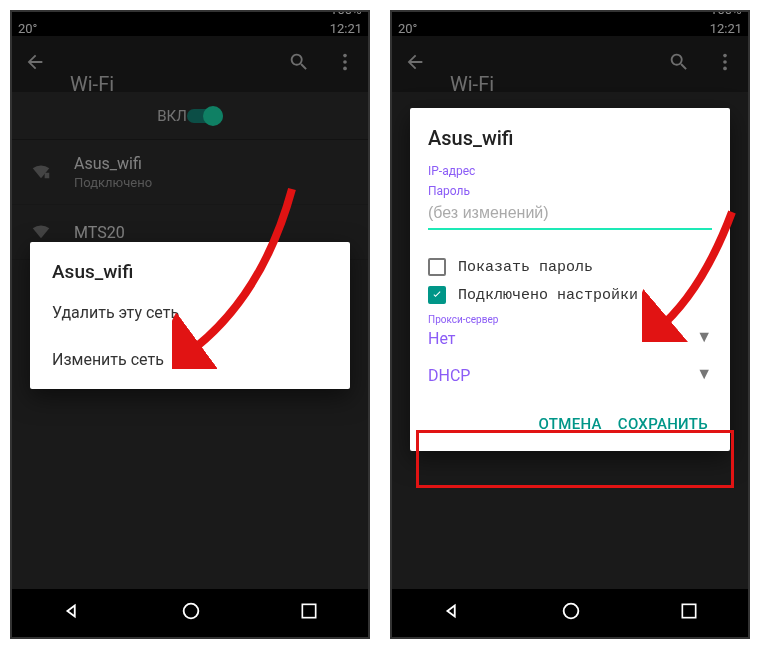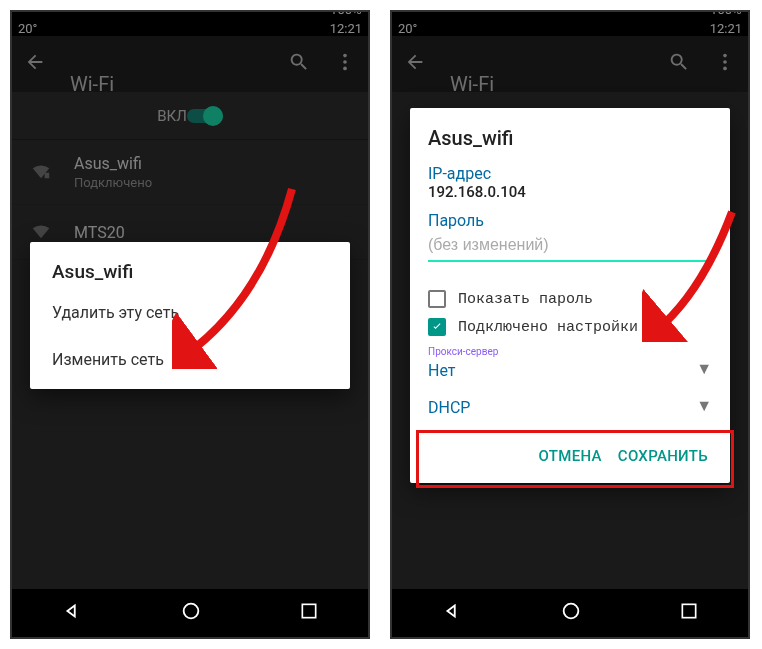--- a/index.html
+++ b/index.html
@@ -96,21 +96,21 @@
   }
   .edit-dialog {
     position: absolute;
     left: 18px; right: 18px; top: 96px;
     background: #fff;
     border-radius: 2px;
     box-shadow: 0 8px 24px rgba(0,0,0,0.5);
     padding: 18px 18px 10px;
   }
   .dlg-title { font-size: 20px; font-weight: 500; color: #222; margin-bottom: 14px; }
-  .field-label { font-size: 16px; color: #0369a1; margin-top: 6px; }
+  .field-label { font-size: 12px; color: #8b5cf6; margin-top: 6px; }
   .field-value { font-size: 15px; color: #222; font-weight: 500; margin-bottom: 10px; }
   .input {
     width: 100%;
     border: none;
     border-bottom: 2px solid #1de9b6;
     font-size: 16px;
     padding: 6px 0;
     color: #888;
     outline: none;
     margin-bottom: 18px;
@@ -123,21 +123,21 @@
   }
   .checkbox {
     width: 18px; height: 18px; border: 2px solid #777; border-radius: 2px;
     display: inline-flex; align-items: center; justify-content: center;
   }
   .checkbox.checked { border-color: #009688; background: #009688; }
   .checkbox.checked svg { display: block; }
   .checkbox svg { display: none; }
   .select-block { margin-top: 10px; position: relative; }
   .select-label { font-size: 10px; color: #8b5cf6; }
-  .select-value { font-size: 16px; color: #0369a1; padding: 4px 0; }
+  .select-value { font-size: 16px; color: #8b5cf6; padding: 4px 0; }
   .select-caret {
     position: absolute; right: 0; bottom: 6px; color: #777;
   }
   .dlg-actions {
     display: flex; justify-content: flex-end; gap: 8px;
     margin-top: 18px;
   }
   .dlg-btn {
     color: #009688; font-size: 15px; font-weight: 500; letter-spacing: 0.3px;
     padding: 8px 4px;
@@ -313,21 +313,20 @@
           <circle cx="12" cy="12" r="2"></circle>
           <circle cx="12" cy="19" r="2"></circle>
         </svg></span>
   </div>
 
   <div class="overlay"></div>
 
   <div class="edit-dialog">
     <div class="dlg-title">Asus_wifi</div>
     <div class="field-label">IP-адрес</div>
-    <div class="field-value">192.168.0.104</div>
     <div class="field-label">Пароль</div>
     <input class="input" type="text" placeholder="(без изменений)" style="">
 
     <div class="check-row">
       <span class="checkbox"></span>
       <span>Показать пароль</span>
     </div>
     <div class="check-row">
       <span class="checkbox checked">
           <svg width="12" height="12" viewBox="0 0 24 24" fill="#fff">

